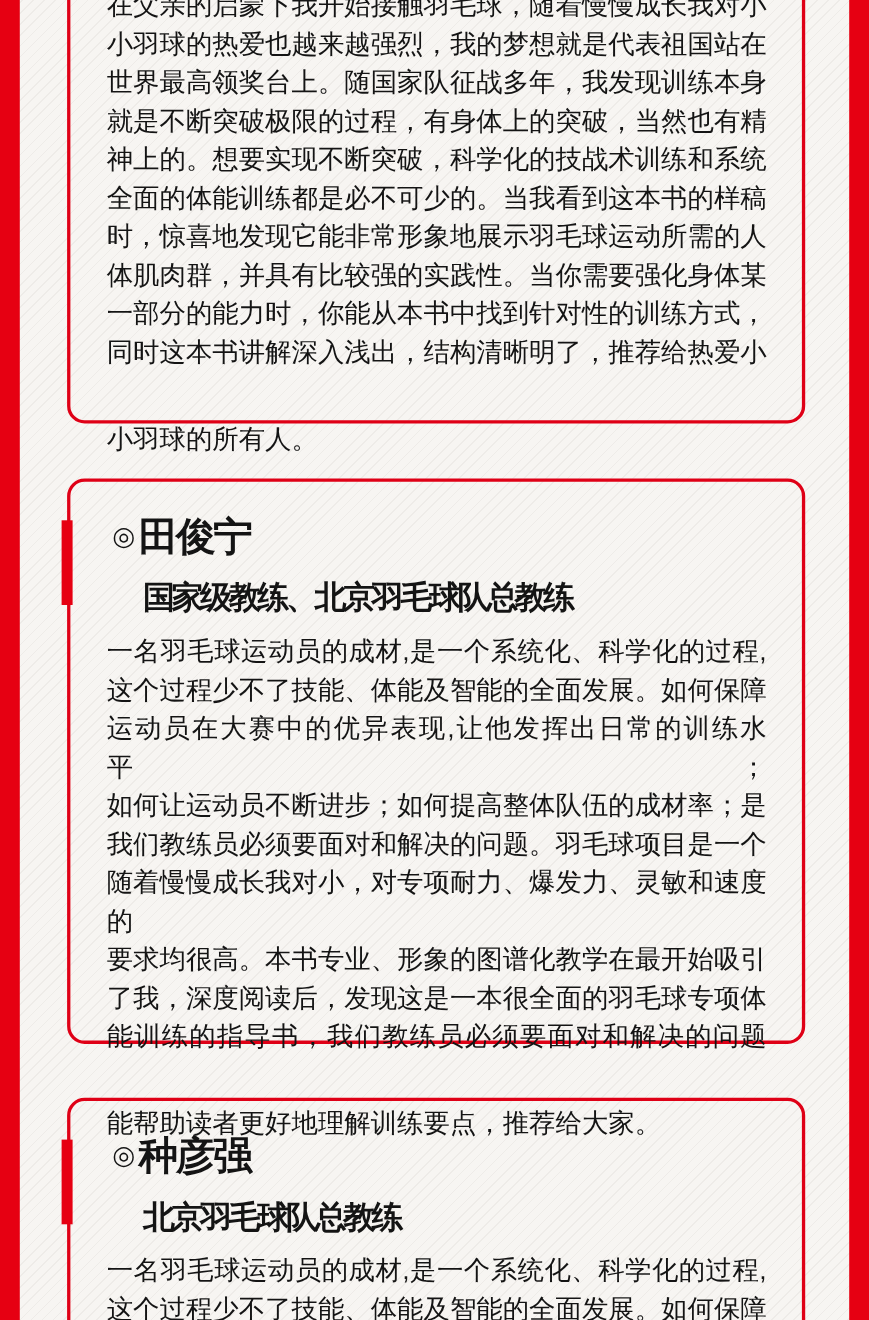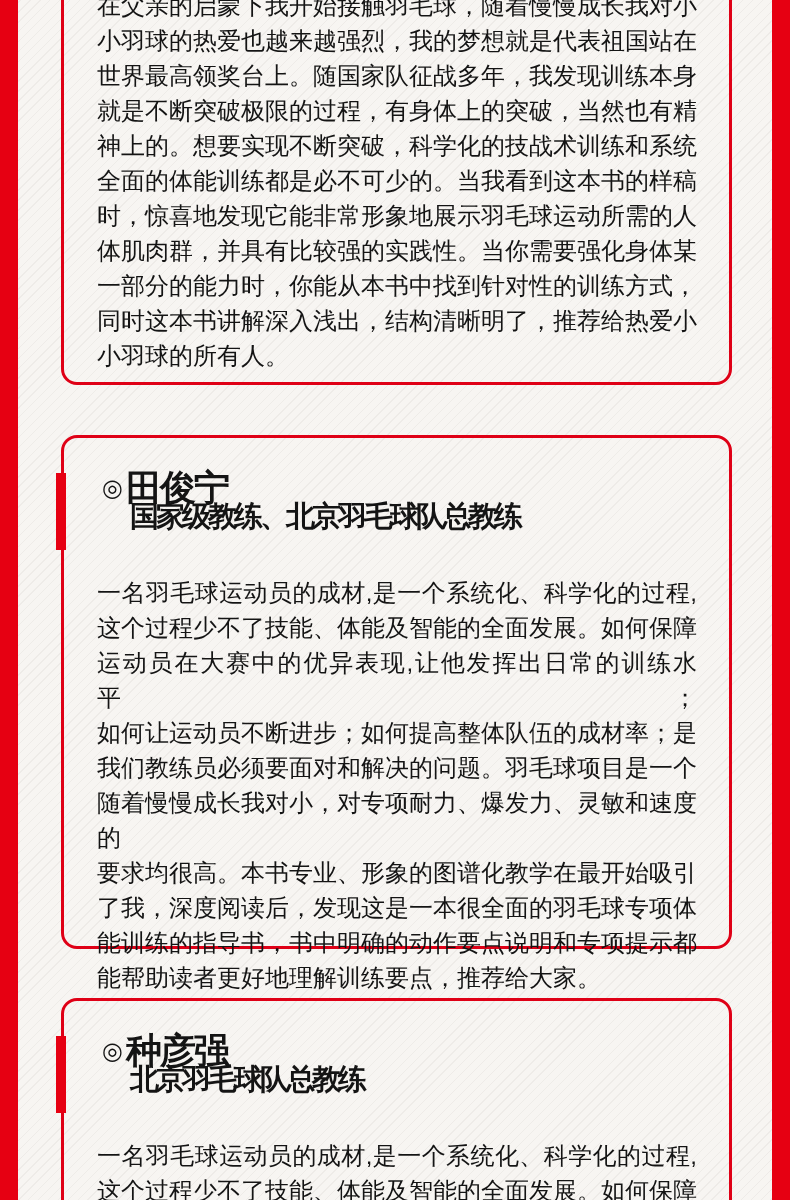--- a/index.html
+++ b/index.html
@@ -24,32 +24,32 @@
   .card1{top:-467px;height:852px;}
   .card2{top:435px;height:514px;}
   .card3{top:998px;height:852px;}
 
   .tab{position:absolute;left:-8px;top:35px;width:10px;height:77px;background:#e60012;}
 
   .name-row{position:absolute;left:38px;top:30px;display:flex;align-items:center;gap:3px;}
   .bullet{font-size:24px;line-height:1;font-weight:400;}
   .rname{font-size:36px;font-weight:700;line-height:40px;letter-spacing:-2px;}
 
-  .title-row{position:absolute;left:47px;top:56px;display:flex;align-items:flex-start;height:44px;}
+  .title-row{position:absolute;left:47px;top:84px;display:flex;align-items:flex-start;height:44px;}
   .vline{width:3px;background:#161616;margin-right:16px;}
   .rtitle{font-size:29px;font-weight:700;line-height:44px;letter-spacing:-3px;}
 
   .para{position:absolute;left:33px;width:600px;}
   .card1 .para{top:452px;}
   .card2 .para,.card3 .para{top:137px;}
   .jline{
     font-size:24px;line-height:35px;
     text-align:justify;text-align-last:justify;
   }
-  .jline.last{text-align-last:left;}
+  .jline.last{text-align-last:left;margin-top:44px;}
 </style>
 </head>
 <body>
 
 <div class="page">
   <div class="strip left"></div>
   <div class="strip right"></div>
 
   <section class="card card1">
     <div class="para">
@@ -79,21 +79,21 @@
     </div>
     <div class="para">
       <div class="jline">一名羽毛球运动员的成材,是一个系统化、科学化的过程,</div>
       <div class="jline">这个过程少不了技能、体能及智能的全面发展。如何保障</div>
       <div class="jline">运动员在大赛中的优异表现,让他发挥出日常的训练水平；</div>
       <div class="jline">如何让运动员不断进步；如何提高整体队伍的成材率；是</div>
       <div class="jline">我们教练员必须要面对和解决的问题。羽毛球项目是一个</div>
       <div class="jline">随着慢慢成长我对小，对专项耐力、爆发力、灵敏和速度的</div>
       <div class="jline">要求均很高。本书专业、形象的图谱化教学在最开始吸引</div>
       <div class="jline">了我，深度阅读后，发现这是一本很全面的羽毛球专项体</div>
-      <div class="jline">能训练的指导书，书中明确的动作要点说明和专项提示都</div>
+      <div class="jline">能训练的指导书，我们教练员必须要面对和解决的问题</div>
       <div class="jline last">能帮助读者更好地理解训练要点，推荐给大家。</div>
     </div>
   </section>
 
   <section class="card card3">
     <div class="tab"></div>
     <div class="name-row">
       <span class="bullet">◎</span>
       <span class="rname">种彦强</span>
     </div>

